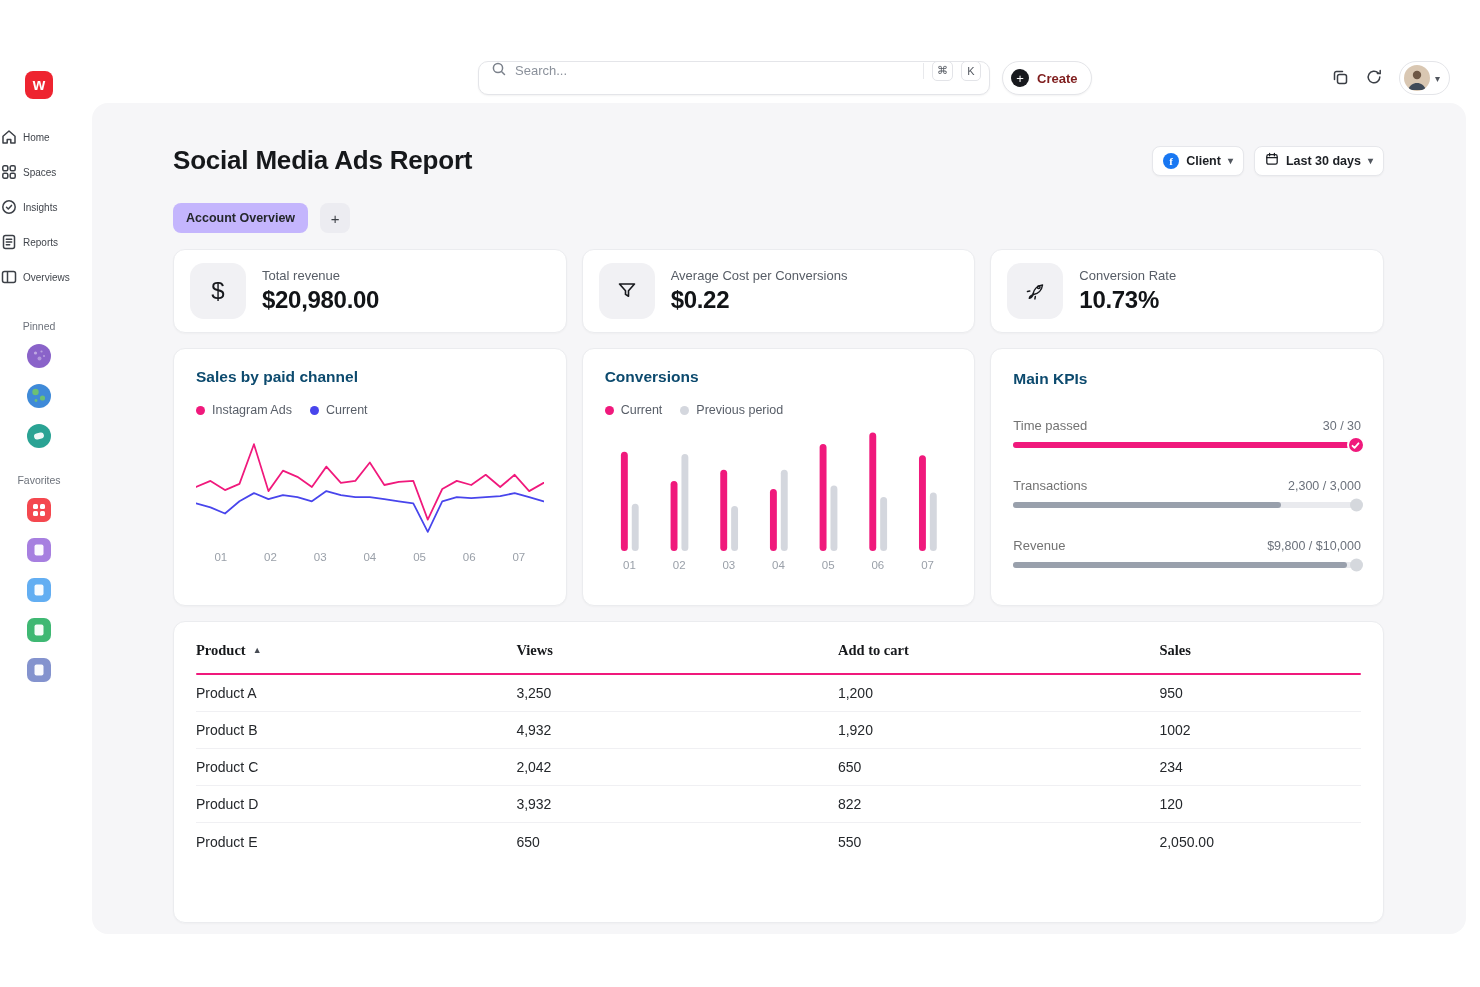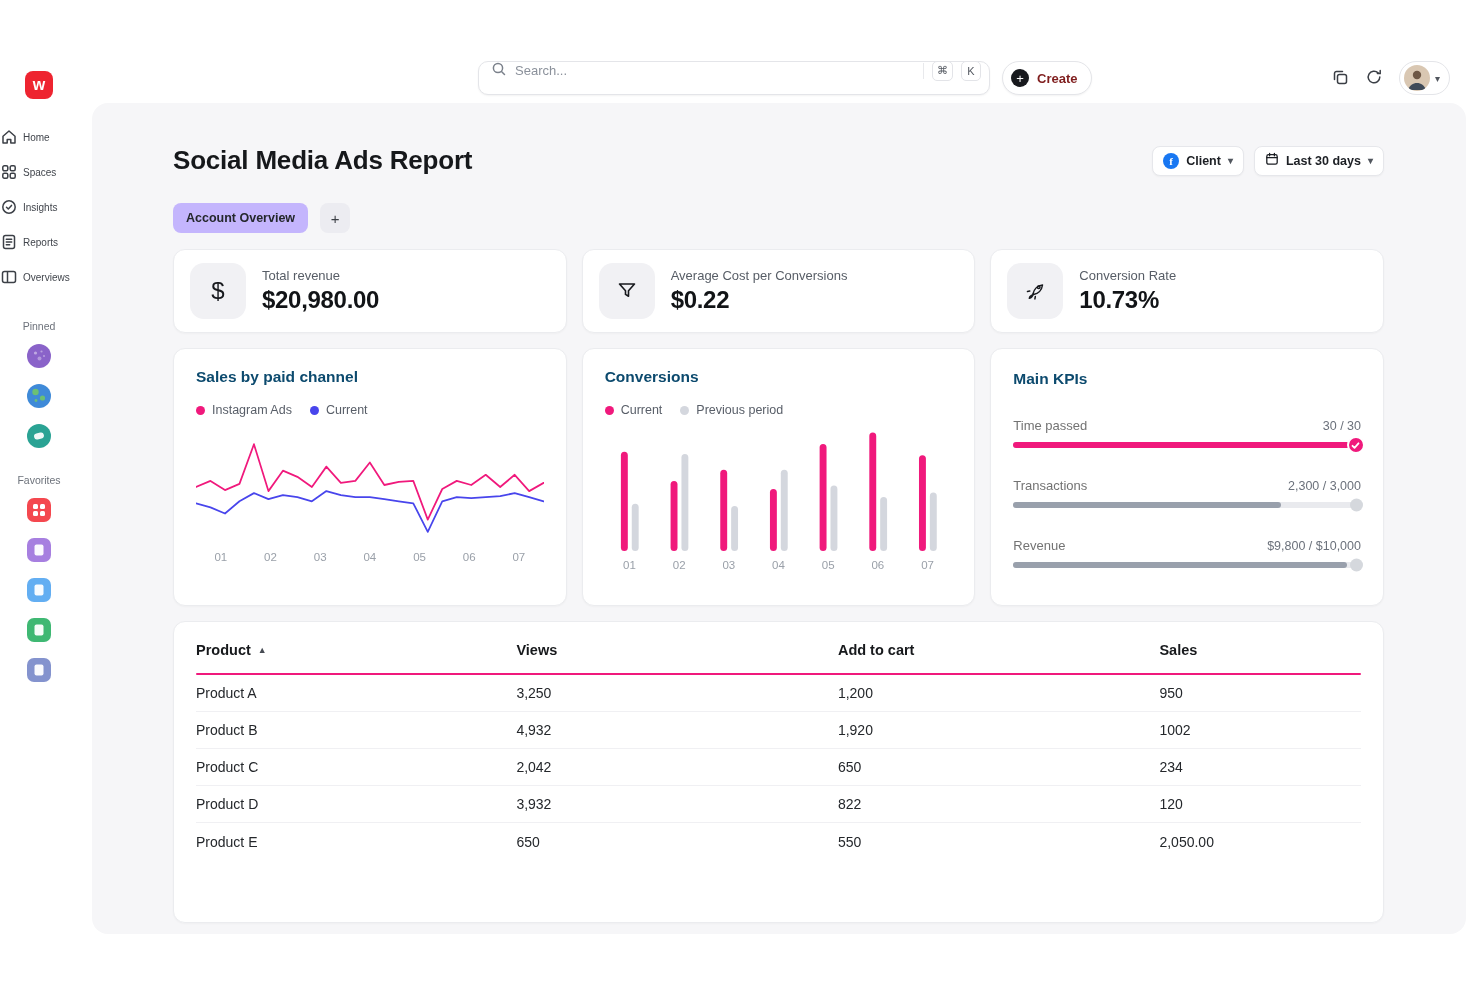--- a/index.html
+++ b/index.html
@@ -69,21 +69,21 @@
   .kpi-line-head { display:flex; justify-content:space-between; align-items:baseline; }
   .kpi-line-label { font-size:13px; color:#737373; }
   .kpi-line-value { font-size:12.5px; color:#6b717b; }
   .track { margin-top:9px; height:6px; border-radius:3px; background:#e9eaee; position:relative; }
   .fill { height:6px; border-radius:3px; }
   .knob { position:absolute; right:-2px; top:50%; transform:translateY(-50%); width:13px; height:13px; border-radius:50%; background:#d5d8dd; }
   .check-badge { position:absolute; right:-4px; top:50%; transform:translateY(-50%); width:18px; height:18px; border-radius:50%; border:2px solid #fff; display:flex; align-items:center; justify-content:center; }
 
   .table-card { margin-top:15px; background:#fff; border:1px solid #ebecef; border-radius:12px; box-shadow:0 1px 2px rgba(18,20,26,.03); padding:5px 22px 0; min-height:302px; }
   .t-head, .t-row { display:grid; grid-template-columns:27.5% 27.6% 27.6% 1fr; align-items:center; }
-  .t-head { height:46px; font-size:14.5px; font-weight:700; color:#17191c; }
+  .t-head { height:46px; font-size:14.5px; font-weight:700; color:#17191c;font-family:Liberation Serif, serif; }
   .t-head .hcell { cursor:pointer; display:flex; align-items:center; }
   .sort { font-size:9px; margin-left:7px; color:#474c54; }
   .t-rule { height:2px; border-radius:1px; }
   .t-row { height:37px; font-size:14px; color:#24272b; border-bottom:1px solid #f0f0f3; cursor:default; }
   .t-row:last-child { border-bottom:0; }
 </style>
 </head>
 <body>
 
 <div class="page">

